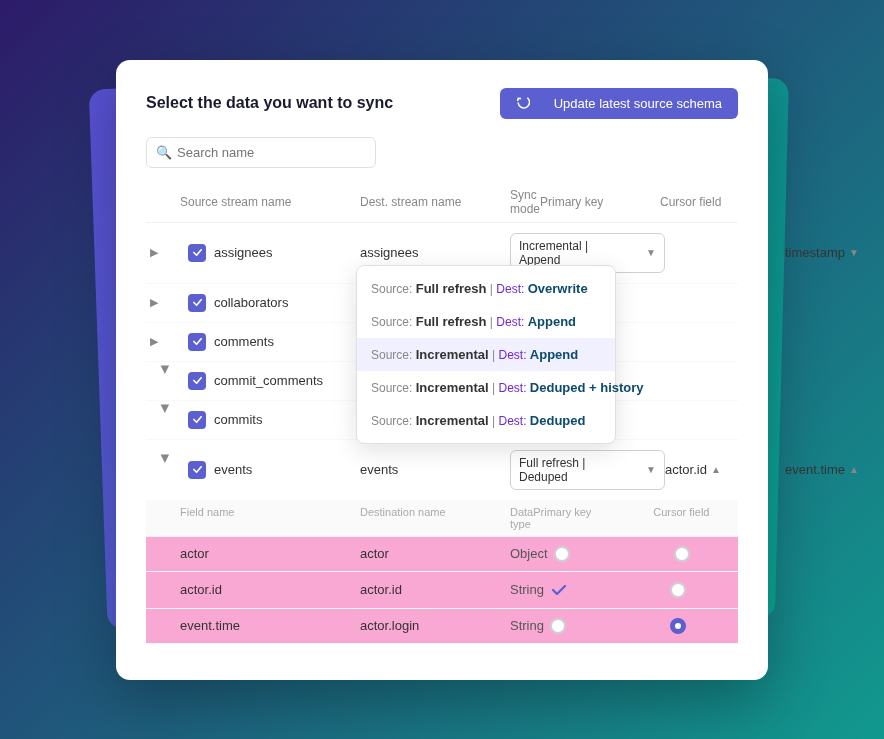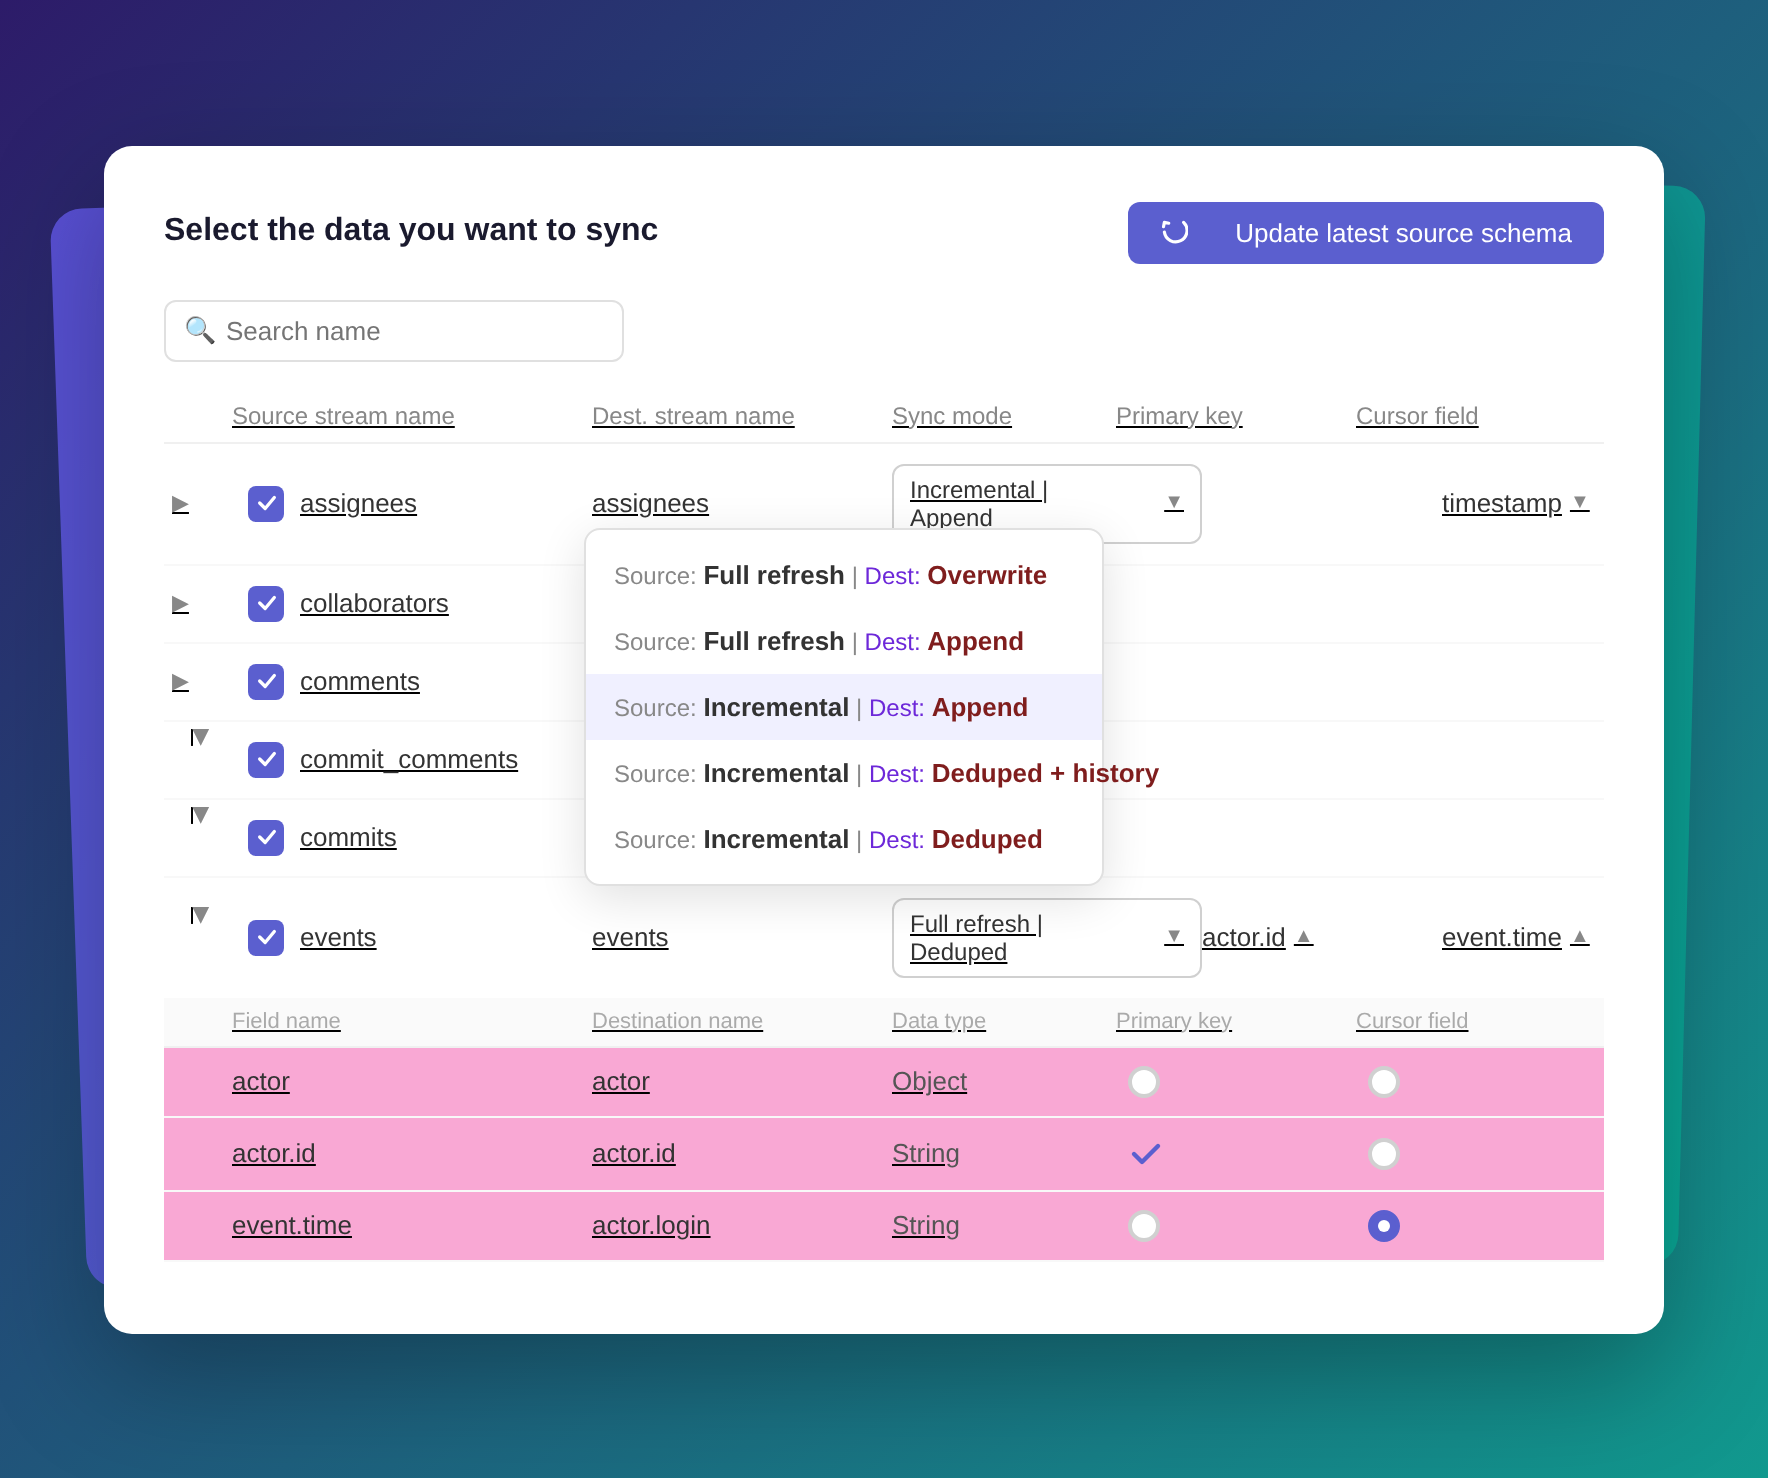--- a/index.html
+++ b/index.html
@@ -15,21 +15,21 @@
 
     .bg-decoration {
       position: fixed;
       inset: 0;
       background: linear-gradient(135deg, #2d1b69 0%, #11998e 100%);
       z-index: 0;
     }
 
     .card-stack {
       position: relative;
-      width: 780px;
+      width: 652px;
       z-index: 1;
     }
 
     .card-back-1 {
       position: absolute;
       top: 18px;
       left: -18px;
       width: 100%;
       height: 540px;
       background: #6c63ff;
@@ -110,21 +110,20 @@
       padding: 7px 10px 7px 30px;
       border: 1px solid #e0e0e0;
       border-radius: 6px;
       font-size: 13px;
       color: #555;
       outline: none;
     }
 
     .table-wrap {
       width: 100%;
-      text-decoration: underline;
     }
 
     .table-header {
       display: grid;
       grid-template-columns: 30px 180px 150px 1fr 120px 120px;
       align-items: center;
       padding: 6px 4px;
       border-bottom: 1px solid #f0f0f0;
     }
 
@@ -250,21 +249,21 @@
       color: #333;
     }
 
     .dropdown-item .dest-label {
       color: #6d28d9;
       font-size: 12px;
     }
 
     .dropdown-item .dest-bold {
       font-weight: 600;
-      color: #7f1d1d;
+      color: #0c4a6e;
       text-align: right;
     }
 
     
     .sub-table-header {
       display: grid;
       grid-template-columns: 30px 180px 150px 1fr 120px 120px;
       padding: 6px 4px;
       background: #fafafa;
       border-bottom: 1px solid #f0f0f0;

